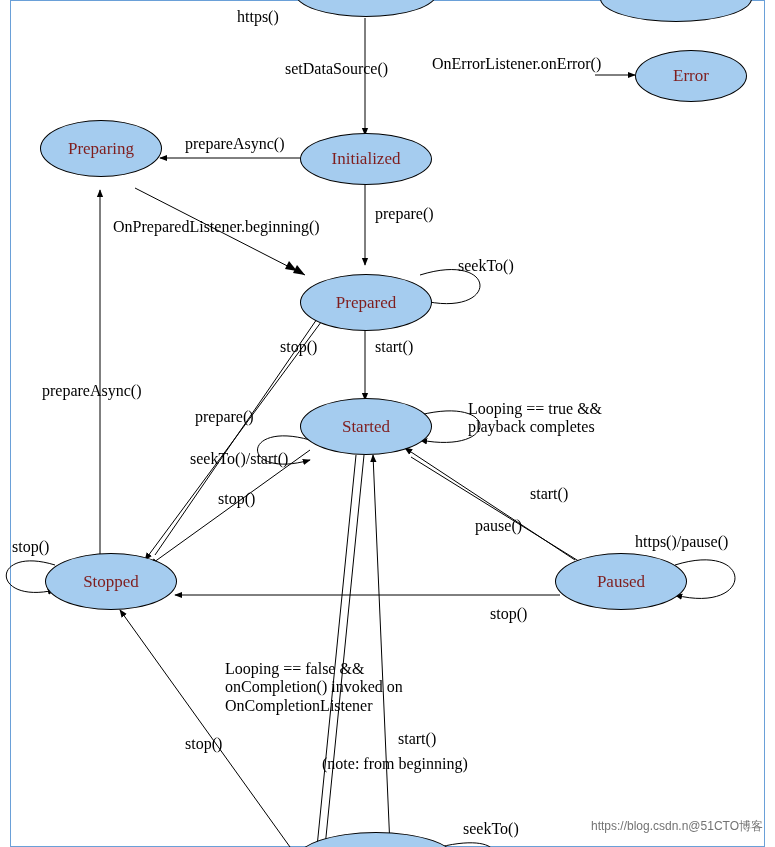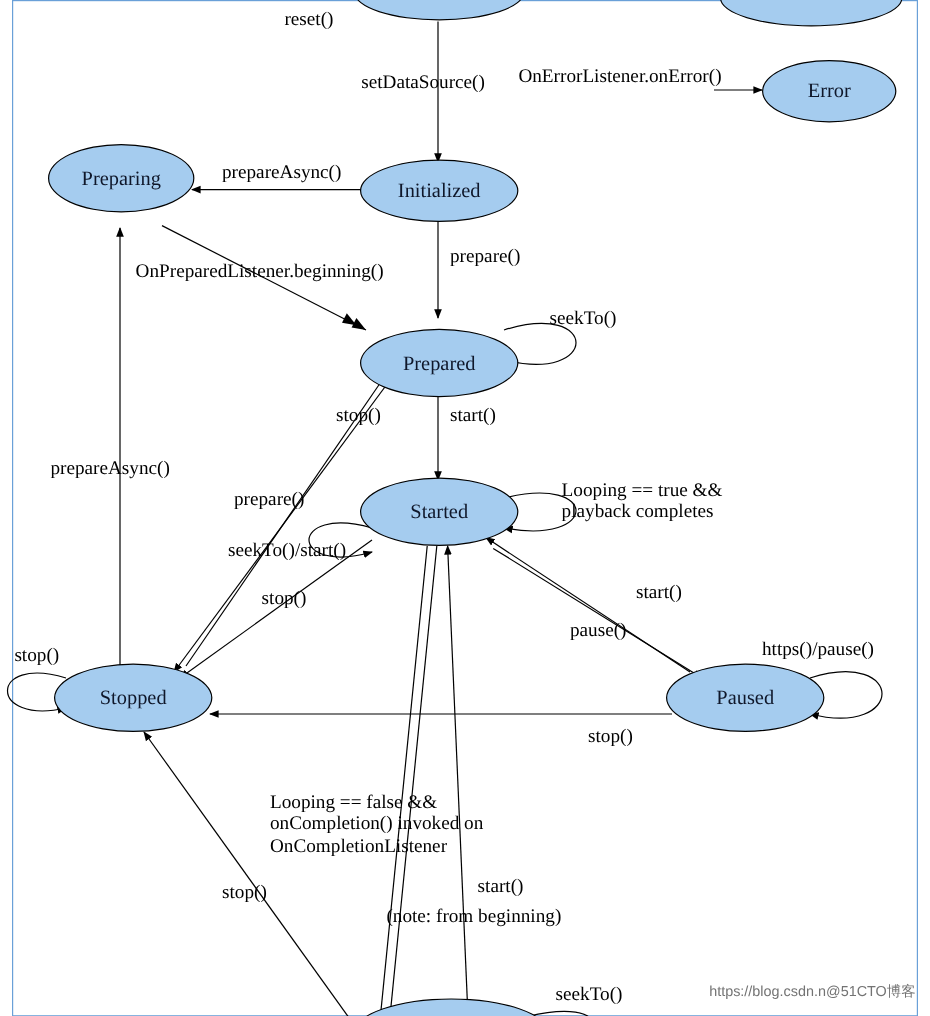--- a/index.html
+++ b/index.html
@@ -23,21 +23,21 @@
   svg { position: absolute; left: 0; top: 0; }
   .node {
     position: absolute;
     background: #a5ccef;
     border: 1px solid #000;
     border-radius: 50%;
     display: flex;
     align-items: center;
     justify-content: center;
     font-size: 17px;
-    color: #0f172a;
+    color: #7f1d1d;
   }
   .lbl {
     position: absolute;
     font-size: 16px;
     color: #000;
     white-space: nowrap;
   }
   .lbl.multi { white-space: normal; line-height: 1.15; }
   .watermark {
     position: absolute;
@@ -130,22 +130,22 @@
 <div class="node" style="left:45px; top:553px; width:130px; height:55px;">
     <span>Stopped</span>
   </div>
 <div class="node" style="left:555px; top:553px; width:130px; height:55px;">
     <span>Paused</span>
   </div>
 <div class="node" style="left:295px; top:832px; width:160px; height:55px;">
     <span></span>
   </div>
 
-<div class="lbl" style="left:237px; top:8px;">reset()</div>
-<div class="lbl" style="left:285px; top:60px;margin-left:16px;">setDataSource()</div>
+<div class="lbl" style="left:237px; top:8px;">https()</div>
+<div class="lbl" style="left:285px; top:60px;">setDataSource()</div>
 <div class="lbl" style="left:432px; top:55px;">OnErrorListener.onError()</div>
 <div class="lbl" style="left:185px; top:135px;">prepareAsync()</div>
 <div class="lbl" style="left:375px; top:205px;">prepare()</div>
 <div class="lbl" style="left:113px; top:218px;">OnPreparedListener.beginning()</div>
 <div class="lbl" style="left:458px; top:257px;">seekTo()</div>
 <div class="lbl" style="left:280px; top:338px;">stop()</div>
 <div class="lbl" style="left:375px; top:338px;">start()</div>
 <div class="lbl" style="left:42px; top:382px;">prepareAsync()</div>
 <div class="lbl" style="left:195px; top:408px;">prepare()</div>
 <div class="lbl" style="left:190px; top:450px;">seekTo()/start()</div>

